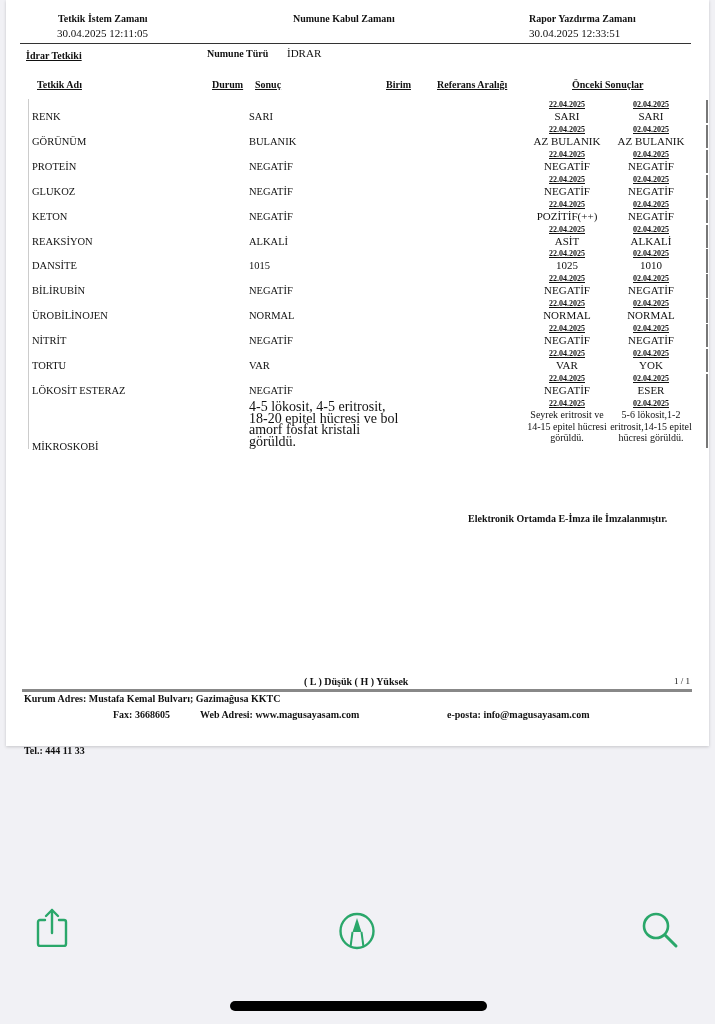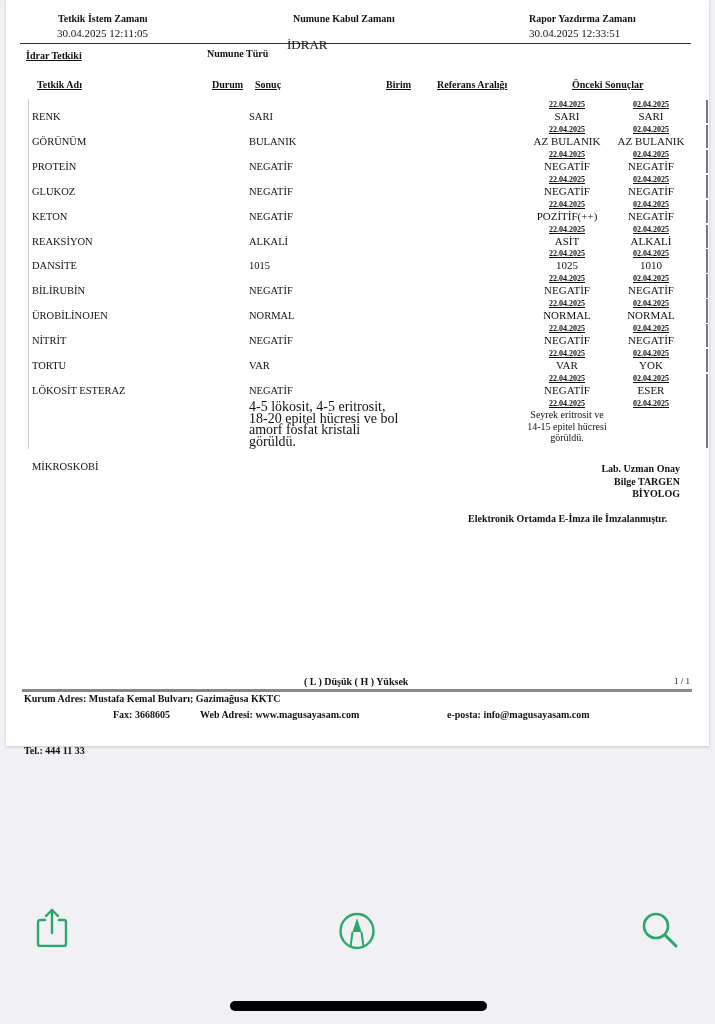--- a/index.html
+++ b/index.html
@@ -32,21 +32,21 @@
 <div class="page">
   <div class="hdr-lbl" style="left:52px;top:13px;">Tetkik İstem Zamanı</div>
   <div class="hdr-val" style="left:51px;top:27px;">30.04.2025 12:11:05</div>
   <div class="hdr-lbl" style="left:287px;top:13px;">Numune Kabul Zamanı</div>
   <div class="hdr-lbl" style="left:523px;top:13px;">Rapor Yazdırma Zamanı</div>
   <div class="hdr-val" style="left:523px;top:27px;">30.04.2025 12:33:51</div>
   <div class="hline" style="left:14px;top:43px;width:671px;"></div>
 
   <div class="hdr-lbl" style="left:20px;top:50px;text-decoration:underline;">İdrar Tetkiki</div>
   <div class="hdr-lbl" style="left:201px;top:48px;">Numune Türü</div>
-  <div class="hdr-val" style="left:281px;top:37px;font-size:13px;">İDRAR</div>
+  <div class="hdr-val" style="left:281px;top:47px;font-size:11px;">İDRAR</div>
 
   <div class="colh" style="left:23px;">Tetkik Adı</div>
   <div class="colh" style="left:198px;">Durum</div>
   <div class="colh" style="left:241px;">Sonuç</div>
   <div class="colh" style="left:372px;">Birim</div>
   <div class="colh" style="left:423px;">Referans Aralığı</div>
   <div class="colh" style="left:558px;">Önceki Sonuçlar</div>
 
   <div class="vbar-left"></div>
 
@@ -203,46 +203,46 @@
         </div>
         <div class="prev" style="left:605px;top:373.9px">
           <div class="d">02.04.2025</div>
           <div class="v">ESER</div>
         </div>
         <div class="rbar" style="top:373.9px;height:23.4px"></div>
       </div>
     </div>
 
   <div>
-    <div class="row-name" style="top:461px;">MİKROSKOBİ</div>
+    <div class="row-name" style="top:441px;">MİKROSKOBİ</div>
     <div class="row-res" style="top:401px;font-size:14px;line-height:11.5px;">
       <div>4-5 lökosit, 4-5 eritrosit,</div>
       <div>18-20 epitel hücresi ve bol</div>
       <div>amorf fosfat kristali</div>
       <div>görüldü.</div>
     </div>
     <div class="prev" style="left:515px;top:399px;width:92px;">
       <div class="d">22.04.2025</div>
       <div style="font-size:10px;line-height:11.5px;">
         <div>Seyrek eritrosit ve</div>
         <div>14-15 epitel hücresi</div>
         <div>görüldü.</div>
       </div>
     </div>
     <div class="prev" style="left:599px;top:399px;width:92px;">
       <div class="d">02.04.2025</div>
+      <div style="font-size:10px;line-height:11.5px;">
+        <div>5-6 lökosit,1-2</div>
+        <div>eritrosit,14-15 epitel</div>
+        <div>hücresi görüldü.</div>
+      </div>
     </div>
     <div class="rbar" style="top:396px;height:52px;"></div>
   </div>
 
-  <div class="sig" style="top:463px;">
-    <div>Lab. Uzman Onay</div>
-    <div>Bilge TARGEN</div>
-    <div>BİYOLOG</div>
-  </div>
   <div class="hdr-lbl" style="left:462px;top:513px;">Elektronik Ortamda E-İmza ile İmzalanmıştır.</div>
 
   <div class="foot" style="left:298px;top:676px;">( L )  Düşük    ( H )  Yüksek</div>
   <div class="foot" style="left:668px;top:676px;font-weight:normal;font-size:9px;">1 / 1</div>
   <div class="hline thick" style="left:16px;top:689px;width:670px;"></div>
   <div class="foot" style="left:18px;top:693px;">Kurum Adres: Mustafa Kemal Bulvarı; Gazimağusa  KKTC</div>
   <div class="foot" style="left:18px;top:745px;">Tel.: 444 11 33</div>
   <div class="foot" style="left:107px;top:709px;">Fax: 3668605</div>
   <div class="foot" style="left:194px;top:709px;">Web Adresi: www.magusayasam.com</div>
   <div class="foot" style="left:441px;top:709px;">e-posta: info@magusayasam.com</div>

